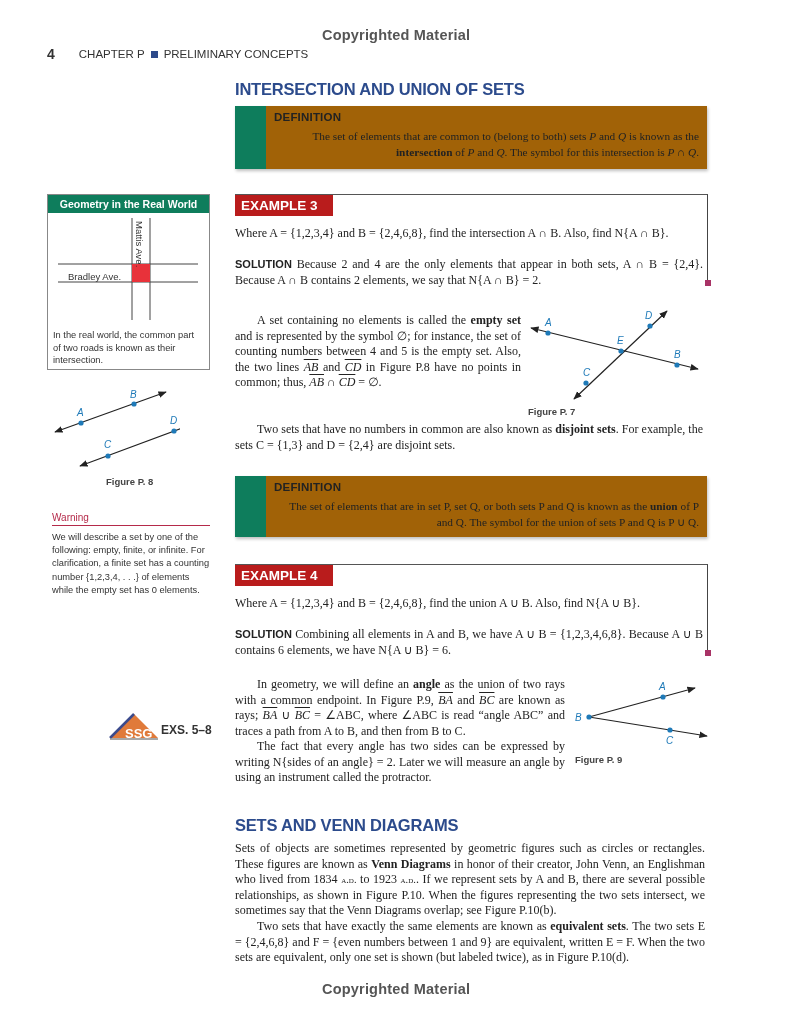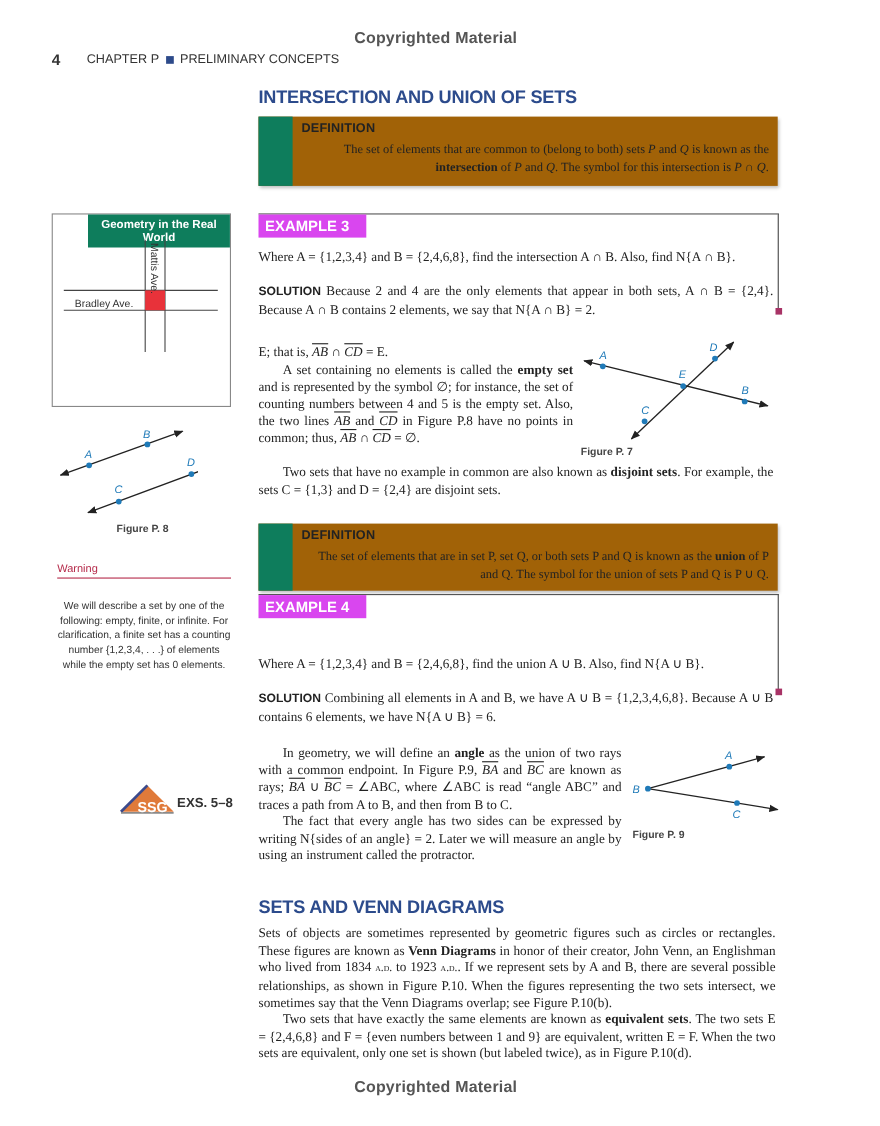--- a/index.html
+++ b/index.html
@@ -10,27 +10,27 @@
   .running-head { left:47px; top:46px; font-family:"Liberation Sans", sans-serif; font-size:11.5px; color:#333; display:flex; align-items:center; }
   .page-num { font-weight:bold; font-size:14px; margin-right:24px; }
   .sq { display:inline-block; width:7px; height:7px; background:#2d4a8a; margin:0 6px; }
   .section-h { font-family:"Liberation Sans", sans-serif; font-weight:bold; color:#2c4b8c; font-size:16.5px; letter-spacing:-0.2px; }
   .defbox { position:absolute; left:235px; width:472px; background:#a16207; box-shadow:1px 2px 3px rgba(0,0,0,0.25); display:flex; }
   .defbar { width:31px; background:#0e7d5c; flex:none; }
   .defcontent { padding:5px 8px 6px 8px; }
   .defhead { font-family:"Liberation Sans", sans-serif; font-weight:bold; font-size:11.5px; color:#222; margin-bottom:6px; letter-spacing:0.2px; }
   .deftext { font-size:11.3px; line-height:15.5px; color:#222;text-align:right; }
   .exbox { position:absolute; left:235px; width:472px; border-top:1px solid #555; border-right:1.5px solid #444; }
-  .exlabel { position:absolute; left:0; top:0; background:#d946ef; color:#fff; font-family:"Liberation Sans", sans-serif; font-weight:bold; font-size:13.5px; padding:3px 6px 3px 6px; width:86px; }
+  .exlabel { position:absolute; left:0; top:0; background:#b91c1c; color:#fff; font-family:"Liberation Sans", sans-serif; font-weight:bold; font-size:13.5px; padding:3px 6px 3px 6px; width:86px; }
   .exend { position:absolute; right:-4px; width:6px; height:6px; background:#a83366; }
   .body-text { font-size:12px; line-height:15.5px; color:#222; text-align:justify; }
   .sol { font-family:"Liberation Sans", sans-serif; font-weight:bold; font-size:11px; }
   i.m { font-style:italic; }
   .ov { text-decoration:overline; font-style:italic; }
-  .sidebar-box { left:47px; top:194px; width:163px; height:176px; border:1px solid #888; box-sizing:border-box;padding-left:32px; }
+  .sidebar-box { left:47px; top:194px; width:163px; height:176px; border:1px solid #888; box-sizing:border-box; }
   .sidebar-title { background:#0e7d5c; color:#fff; font-family:"Liberation Sans", sans-serif; font-weight:bold; font-size:10.5px; text-align:center; padding:3px 0; }
   .side-cap { font-family:"Liberation Sans", sans-serif; font-size:9.3px; color:#333; line-height:12.5px; }
   .fig-cap { font-family:"Liberation Sans", sans-serif; font-size:9.5px; font-weight:bold; color:#444; }
   .warn-head { font-family:"Liberation Sans", sans-serif; font-size:10px; color:#b52a4a; border-bottom:1px solid #b52a4a; padding-bottom:2px; }
   .warn-text { font-family:"Liberation Sans", sans-serif; font-size:9.3px; line-height:13.2px; color:#333; }
   .ind { text-indent:22px; }
   .sc { font-variant:small-caps; font-size:10.5px; }
 </style>
 </head>
 <body>
@@ -59,20 +59,21 @@
   <div class="sidebar-title">Geometry in the Real World</div>
   <svg class="abs" style="left:0; top:20px;" width="161" height="112">
     <line x1="10" y1="49" x2="150" y2="49" stroke="#444" stroke-width="1"></line>
     <line x1="10" y1="67" x2="150" y2="67" stroke="#444" stroke-width="1"></line>
     <line x1="84" y1="3" x2="84" y2="105" stroke="#444" stroke-width="1"></line>
     <line x1="102" y1="3" x2="102" y2="105" stroke="#444" stroke-width="1"></line>
     <rect x="84" y="49" width="18" height="18" fill="#e8323a"></rect>
   </svg>
   <div class="abs sans" style="left:86px; top:26px; font-size:9.5px; color:#333; writing-mode:vertical-rl;">Mattis Ave.</div>
   <div class="abs sans" style="left:20px; top:76px; font-size:9.5px; color:#333;">Bradley Ave.</div>
+  <div class="abs side-cap" style="left:5px; top:134px; width:150px;">In the real world, the common part of two roads is known as their intersection.</div>
 </div>
 
 <svg class="abs" style="left:50px; top:388px;" width="130" height="85">
   <defs>
     <marker id="arr" viewBox="0 0 10 10" refX="9" refY="5" markerWidth="7" markerHeight="7" orient="auto-start-reverse">
       <path d="M0,1 L10,5 L0,9 z" fill="#222"></path>
     </marker>
   </defs>
   <line x1="5" y1="44" x2="116" y2="4" stroke="#222" stroke-width="1.2" marker-start="url(#arr)" marker-end="url(#arr)"></line>
   <line x1="30" y1="78" x2="154" y2="32" stroke="#222" stroke-width="1.2" marker-start="url(#arr)" marker-end="url(#arr)"></line>
@@ -82,32 +83,31 @@
   <circle cx="124" cy="43" r="2.6" fill="#1f7ab8"></circle>
   <text x="27" y="28" font-family="Liberation Sans, sans-serif" font-style="italic" font-size="10" fill="#1f7ab8">A</text>
   <text x="80" y="10" font-family="Liberation Sans, sans-serif" font-style="italic" font-size="10" fill="#1f7ab8">B</text>
   <text x="54" y="60" font-family="Liberation Sans, sans-serif" font-style="italic" font-size="10" fill="#1f7ab8">C</text>
   <text x="120" y="36" font-family="Liberation Sans, sans-serif" font-style="italic" font-size="10" fill="#1f7ab8">D</text>
 </svg>
 <div class="abs fig-cap" style="left:106px; top:476px;">Figure P. 8</div>
 
 <div class="abs" style="left:52px; top:512px; width:158px;">
   <div class="warn-head">Warning</div>
-  <div class="warn-text" style="margin-top:19px;text-align:center;">We will describe a set by one of the following: empty, finite, or infinite. For clarification, a finite set has a counting number {1,2,3,4, . . .} of elements while the empty set has 0 elements.</div>
+  <div class="warn-text" style="margin-top:5px;">We will describe a set by one of the following: empty, finite, or infinite. For clarification, a finite set has a counting number {1,2,3,4, . . .} of elements while the empty set has 0 elements.</div>
 </div>
 
 <div class="exbox" style="top:194px; height:88px;">
   <div class="exlabel">EXAMPLE 3</div>
   <div class="exend" style="top:85px;"></div>
 </div>
 <div class="abs body-text" style="left:235px; top:226px; width:468px;">Where A = {1,2,3,4} and B = {2,4,6,8}, find the intersection A ∩ B. Also, find N{A ∩ B}.</div>
 <div class="abs body-text" style="left:235px; top:257px; width:468px;"><span class="sol">SOLUTION</span> <span>Because 2 and 4 are the only elements that appear in both sets, A ∩ B = {2,4}. Because A ∩ B contains 2 elements, we say that N{A ∩ B} = 2.</span></div>
 
 <div class="abs body-text" style="left:235px; top:313px; width:286px;">
-  <div><span>E; that is, </span><span class="ov">AB</span><span> ∩ </span><span class="ov">CD</span><span> = E.</span></div>
   <div class="ind"><span>A set containing no elements is called the </span><b>empty set</b><span> and is represented by the symbol ∅; for instance, the set of counting numbers between 4 and 5 is the empty set. Also, the two lines </span><span class="ov">AB</span><span> and </span><span class="ov">CD</span><span> in Figure P.8 have no points in common; thus, </span><span class="ov">AB</span><span> ∩ </span><span class="ov">CD</span><span> = ∅.</span></div>
 </div>
 
 <svg class="abs" style="left:525px; top:304px;" width="190" height="100">
   <defs>
     <marker id="arr2" viewBox="0 0 10 10" refX="9" refY="5" markerWidth="7" markerHeight="7" orient="auto-start-reverse">
       <path d="M0,1 L10,5 L0,9 z" fill="#222"></path>
     </marker>
   </defs>
   <line x1="6" y1="24" x2="173" y2="65" stroke="#222" stroke-width="1.2" marker-start="url(#arr2)" marker-end="url(#arr2)"></line>
@@ -118,31 +118,31 @@
   <circle cx="125" cy="22" r="2.6" fill="#1f7ab8"></circle>
   <circle cx="96" cy="47" r="2.6" fill="#1f7ab8"></circle>
   <text x="20" y="22" font-family="Liberation Sans, sans-serif" font-style="italic" font-size="10" fill="#1f7ab8">A</text>
   <text x="149" y="54" font-family="Liberation Sans, sans-serif" font-style="italic" font-size="10" fill="#1f7ab8">B</text>
   <text x="58" y="72" font-family="Liberation Sans, sans-serif" font-style="italic" font-size="10" fill="#1f7ab8">C</text>
   <text x="120" y="15" font-family="Liberation Sans, sans-serif" font-style="italic" font-size="10" fill="#1f7ab8">D</text>
   <text x="92" y="40" font-family="Liberation Sans, sans-serif" font-style="italic" font-size="10" fill="#1f7ab8">E</text>
 </svg>
 <div class="abs fig-cap" style="left:528px; top:406px;">Figure P. 7</div>
 
-<div class="abs body-text ind" style="left:235px; top:422px; width:468px;"><span>Two sets that have no example in common are also known as </span><b>disjoint sets</b><span>. For example, the sets C = {1,3} and D = {2,4} are disjoint sets.</span></div>
+<div class="abs body-text ind" style="left:235px; top:422px; width:468px;"><span>Two sets that have no numbers in common are also known as </span><b>disjoint sets</b><span>. For example, the sets C = {1,3} and D = {2,4} are disjoint sets.</span></div>
 
 <div class="defbox" style="top:476px; height:61px;">
   <div class="defbar"></div>
   <div class="defcontent">
     <div class="defhead">DEFINITION</div>
     <div class="deftext"><span>The set of elements that are in set P, set Q, or both sets P and Q is known as the </span><b>union</b><span> of P and Q. The symbol for the union of sets P and Q is P ∪ Q.</span></div>
   </div>
 </div>
 
-<div class="exbox" style="top:540px; height:88px;">
+<div class="exbox" style="top:564px; height:88px;">
   <div class="exlabel">EXAMPLE 4</div>
   <div class="exend" style="top:85px;"></div>
 </div>
 <div class="abs body-text" style="left:235px; top:596px; width:468px;">Where A = {1,2,3,4} and B = {2,4,6,8}, find the union A ∪ B. Also, find N{A ∪ B}.</div>
 <div class="abs body-text" style="left:235px; top:627px; width:468px;"><span class="sol">SOLUTION</span> <span>Combining all elements in A and B, we have A ∪ B = {1,2,3,4,6,8}. Because A ∪ B contains 6 elements, we have N{A ∪ B} = 6.</span></div>
 
 <div class="abs" style="left:108px; top:712px; width:120px; height:30px;">
   <svg class="abs" style="left:0; top:0;" width="50" height="28">
     <polygon points="2,26 26,2 50,26" fill="#e07a3a"></polygon>
     <line x1="2" y1="26" x2="26" y2="2" stroke="#3b4a8c" stroke-width="2.5"></line>

